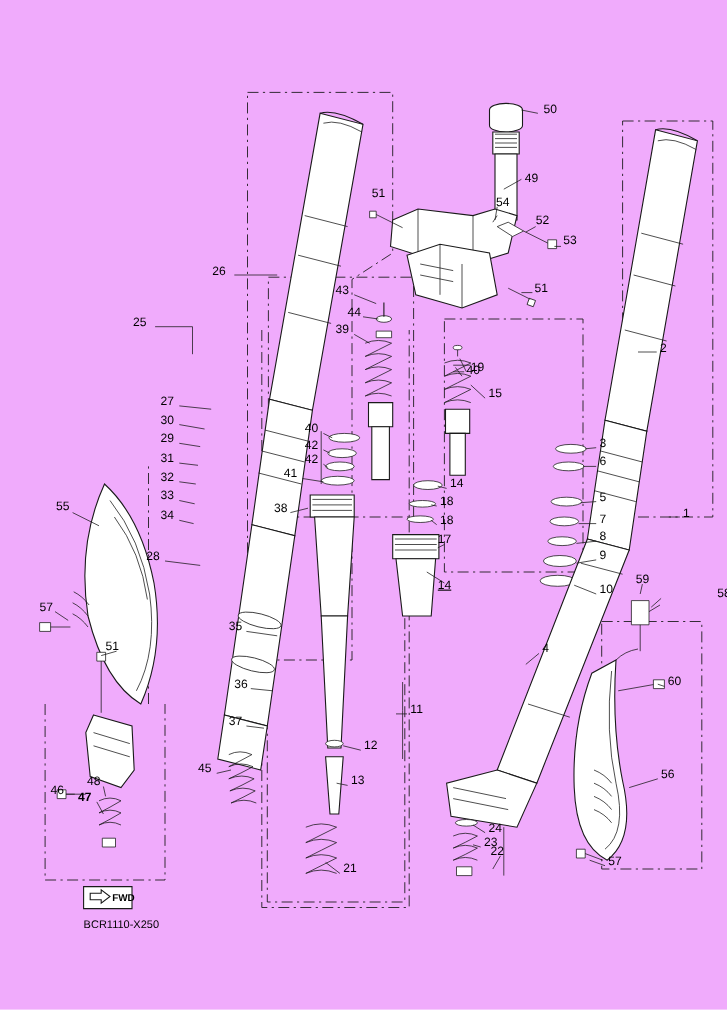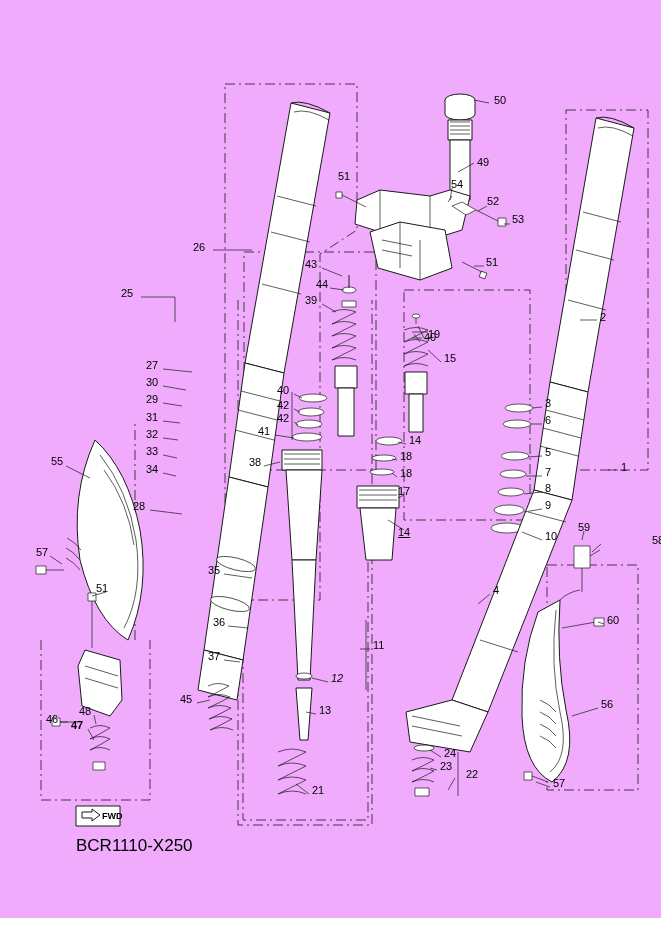--- a/index.html
+++ b/index.html
@@ -29,21 +29,21 @@
     font-family: "Liberation Sans", sans-serif;
     font-size: 11px;
     color: #000000;
     white-space: nowrap;
     line-height: 11px;
     letter-spacing: 0px;
   }
   .partcode {
     position: absolute;
     font-family: "Liberation Sans", sans-serif;
-    font-size: 17px;
+    font-size: 10px;
     color: #000000;
     white-space: nowrap;
   }
   .fwdlabel {
     position: absolute;
     font-family: "Liberation Sans", sans-serif;
     font-size: 9px;
     font-weight: bold;
     color: #000000;
     white-space: nowrap;
@@ -368,29 +368,29 @@
   <div class="callout" style="left:578px; top:522px;">59</div>
   <div class="callout" style="left:638px; top:535px;margin-left:14px;">58</div>
   <div class="callout" style="left:36px; top:547px;">57</div>
   <div class="callout" style="left:208px; top:565px;">35</div>
   <div class="callout" style="left:493px; top:585px;">4</div>
   <div class="callout" style="left:96px; top:583px;">51</div>
   <div class="callout" style="left:607px; top:615px;">60</div>
   <div class="callout" style="left:213px; top:617px;">36</div>
   <div class="callout" style="left:373px; top:640px;">11</div>
   <div class="callout" style="left:208px; top:651px;">37</div>
-  <div class="callout" style="left:331px; top:673px;font-style:italic;">12</div>
+  <div class="callout" style="left:331px; top:673px;">12</div>
   <div class="callout" style="left:601px; top:699px;">56</div>
   <div class="callout" style="left:180px; top:694px;">45</div>
   <div class="callout" style="left:319px; top:705px;">13</div>
   <div class="callout" style="left:79px; top:706px;">48</div>
   <div class="callout" style="left:46px; top:714px;">46</div>
   <div class="callout" style="left:71px; top:720px;font-weight:bold;">47</div>
   <div class="callout" style="left:444px; top:748px;">24</div>
   <div class="callout" style="left:440px; top:761px;">23</div>
-  <div class="callout" style="left:466px; top:769px;">22</div>
+  <div class="callout" style="left:446px; top:769px;">22</div>
   <div class="callout" style="left:312px; top:785px;">21</div>
   <div class="callout" style="left:553px; top:778px;">57</div>
 
   <div class="fwdlabel" style="left:102px; top:811px;">FWD</div>
   <div class="partcode" style="left:76px; top:836px;">BCR1110-X250</div>
 
 </div>
 
 </body></html>

